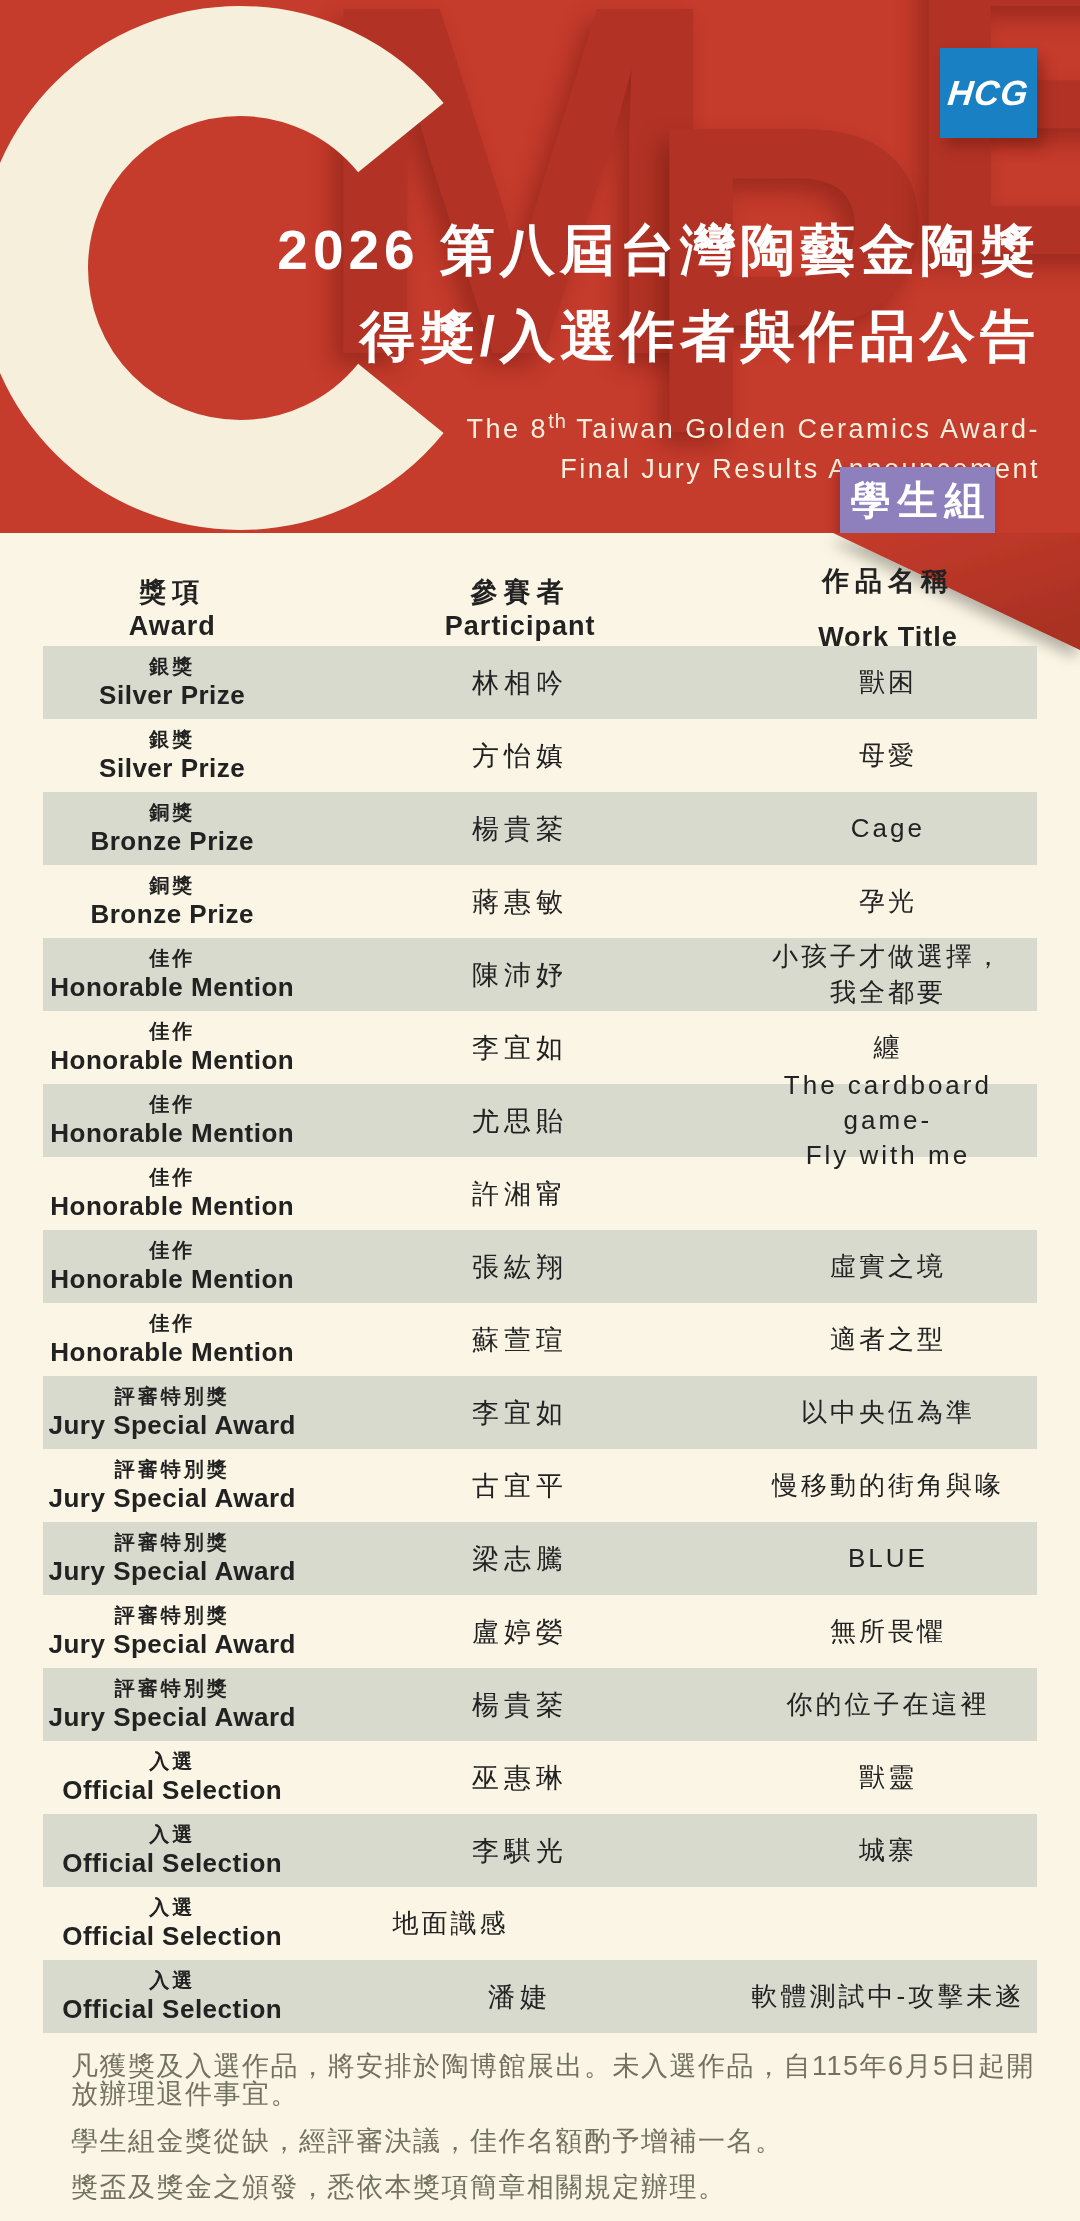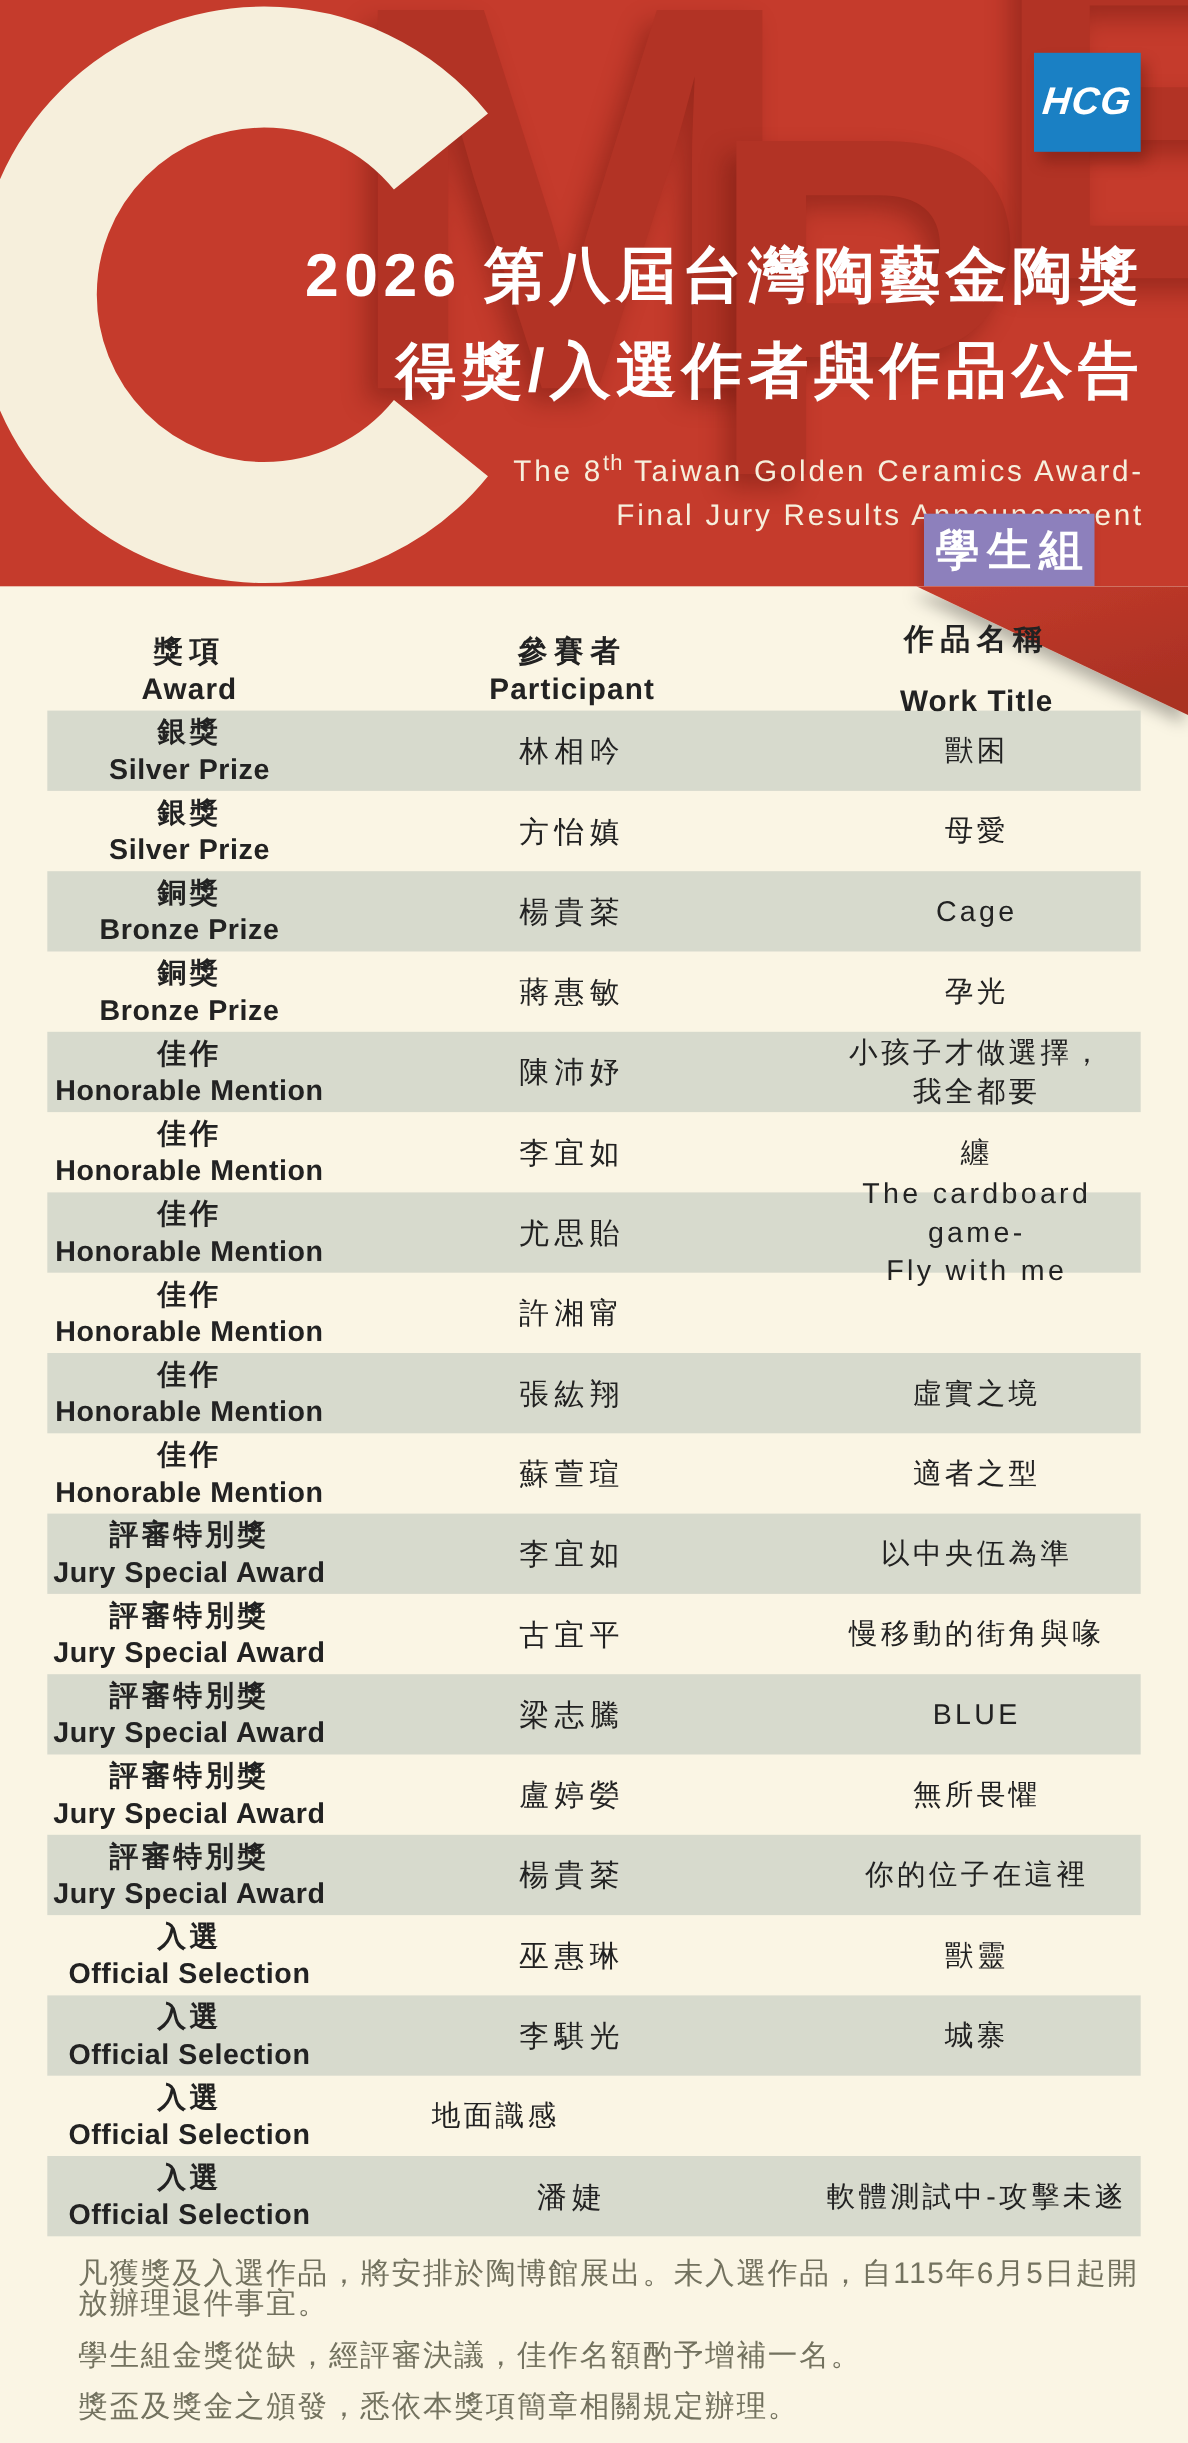--- a/index.html
+++ b/index.html
@@ -69,21 +69,21 @@
   }
   .thead{display:flex;height:72px;align-items:center;}
   .trow{display:flex;height:73px;align-items:center;}
   .row-gray{background:var(--row-gray);}
   .row-cream{background:transparent;}
   .c-award{width:26%;text-align:center;}
   .c-participant{width:44%;text-align:center;}
   .c-work{width:30%;text-align:center;}
   .thead .hz{font-size:27px;font-weight:700;letter-spacing:6px;line-height:1.25;}
   .thead .he{font-size:27px;font-weight:700;letter-spacing:1px;line-height:1.25;}
-  .c-award .zh{display:block;font-size:26px;font-weight:700;letter-spacing:3px;line-height:1.3;}
+  .c-award .zh{display:block;font-size:20px;font-weight:700;letter-spacing:3px;line-height:1.3;}
   .c-award .en{display:block;font-size:26px;font-weight:700;letter-spacing:0.5px;line-height:1.3;}
   .c-participant{font-size:27px;letter-spacing:5px;}
   .c-work{font-size:26px;letter-spacing:3px;line-height:1.35;white-space:pre-line;}
   
   .notes{
     position:absolute;left:57px;top:2052px;width:980px;
     color:var(--note);font-size:27px;letter-spacing:1.5px;
   }
   .notes p{margin:0 0 18px 14px;line-height:1.05;}
 </style>

